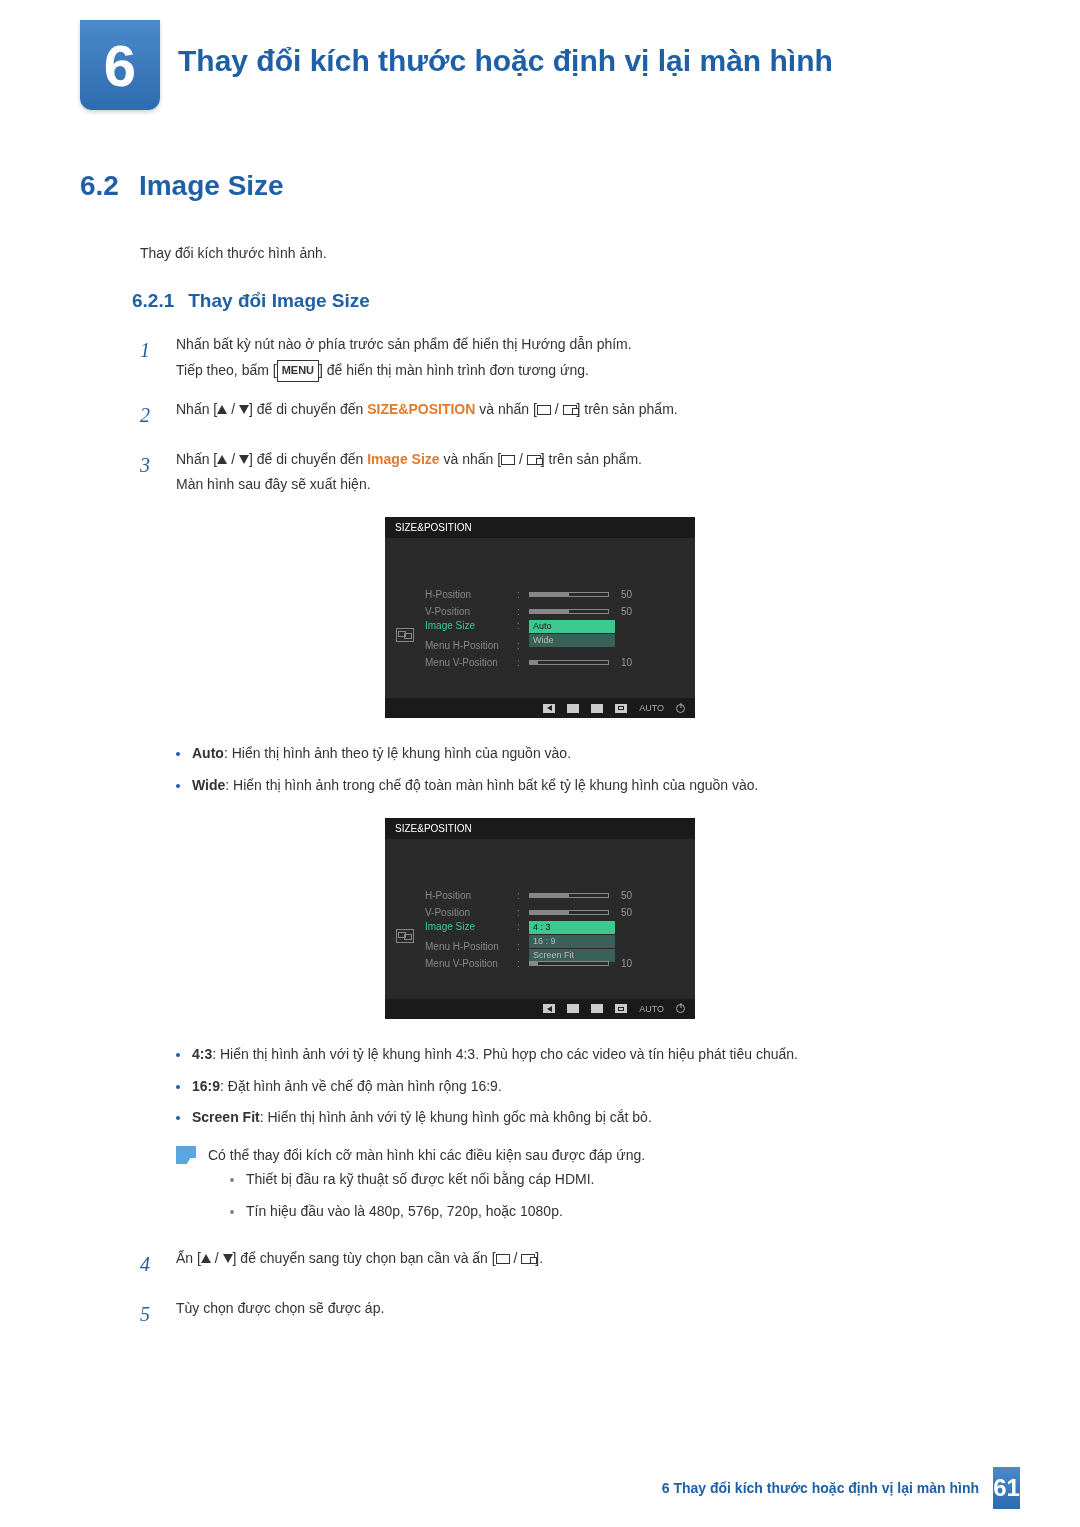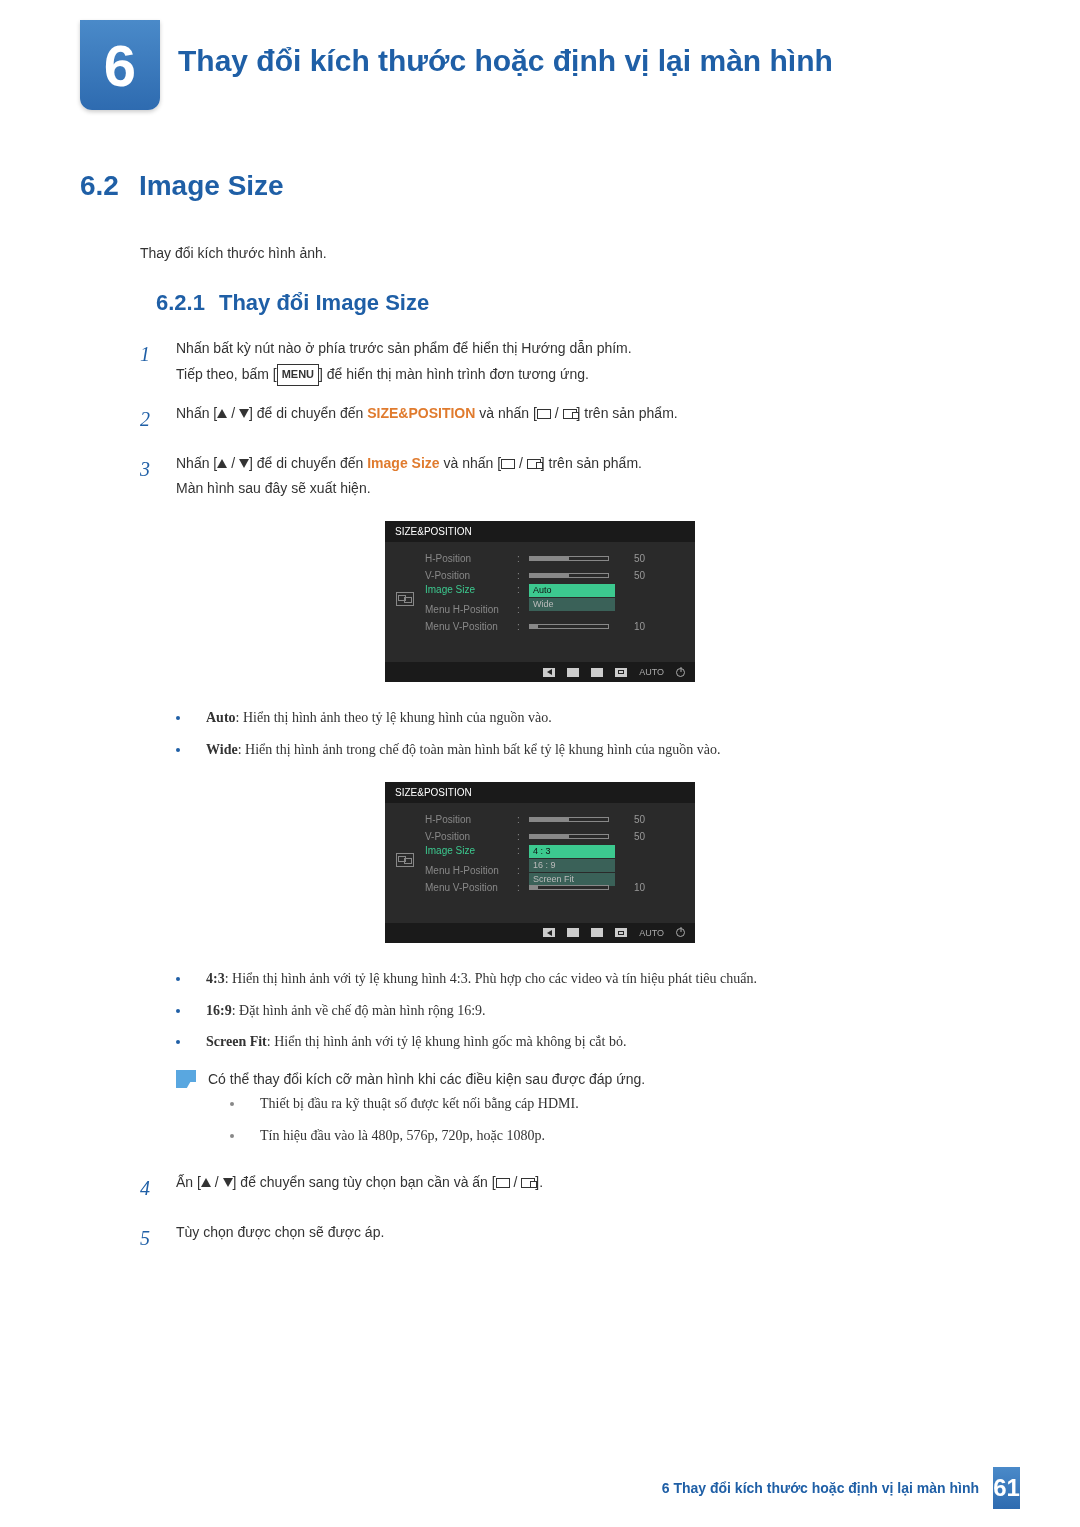--- a/index.html
+++ b/index.html
@@ -51,23 +51,23 @@
     font-weight: bold;
     margin-bottom: 40px;
   }
   .section-heading .num { margin-right: 20px; }
   .intro-text {
     margin: 0 60px 26px 60px;
     line-height: 1.6;
   }
   .subsection-heading {
     color: #1f5fa6;
-    font-size: 22px;
-    font-weight: bold;
-    margin: 0 60px 20px 76px;
+    font-size: 19px;
+    font-weight: bold;
+    margin: 0 60px 20px 52px;
   }
   .subsection-heading .num { margin-right: 14px; }
   
   .steps {
     margin: 0 60px 10px 60px;
   }
   .step {
     display: flex;
     gap: 18px;
     margin-bottom: 14px;
@@ -139,20 +139,21 @@
   .osd-title {
     background: #1a1a1a;
     color: #fff;
     padding: 5px 10px;
     font-size: 10px;
   }
   .osd-body {
     display: flex;
     padding: 8px 12px 14px 6px;
     min-height: 120px;
+    margin-top: 40px;
   }
   .osd-iconcol {
     width: 28px;
     display: flex;
     align-items: center;
     justify-content: center;
   }
   .osd-iconcol .osd-size-icon {
     width: 18px; height: 14px;
     border: 1px solid #888;
@@ -169,21 +170,21 @@
   .osd-row {
     display: flex;
     align-items: center;
     gap: 6px;
     height: 17px;
   }
   .osd-label { width: 92px; color: #888; padding-left: 6px; }
   .osd-label.active { color: #3cc98f; }
   .osd-colon { width: 6px; color: #888; }
   .osd-val { width: 86px; }
-  .osd-num { width: 24px; text-align: right; color: #999; }
+  .osd-num { width: 24px; text-align: left; color: #999; }
   .osd-slider {
     height: 5px;
     border: 1px solid #888;
     display: block;
     width: 80px;
     position: relative;
   }
   .osd-slider .fill {
     position: absolute;
     left: 0; top: 0; bottom: 0;
@@ -245,24 +246,23 @@
     width: 1px; height: 5px;
     background: #aaa;
     transform: translateX(-50%);
   }
   
   .bullets {
     margin: 0 60px 14px 96px;
   }
   .bullet {
     display: flex;
-    gap: 26px;
+    gap: 12px;
     line-height: 1.7;
     margin-bottom: 8px;
-    font-family: Liberation Serif, serif;
   }
   .bullet .dot {
     width: 4px; height: 4px;
     background: #1f5fa6;
     border-radius: 50%;
     margin-top: 10px;
     flex-shrink: 0;
   }
   .bullet .bb { color: #333; font-weight: bold; }
   .sub-bullets { margin-left: 22px; }

